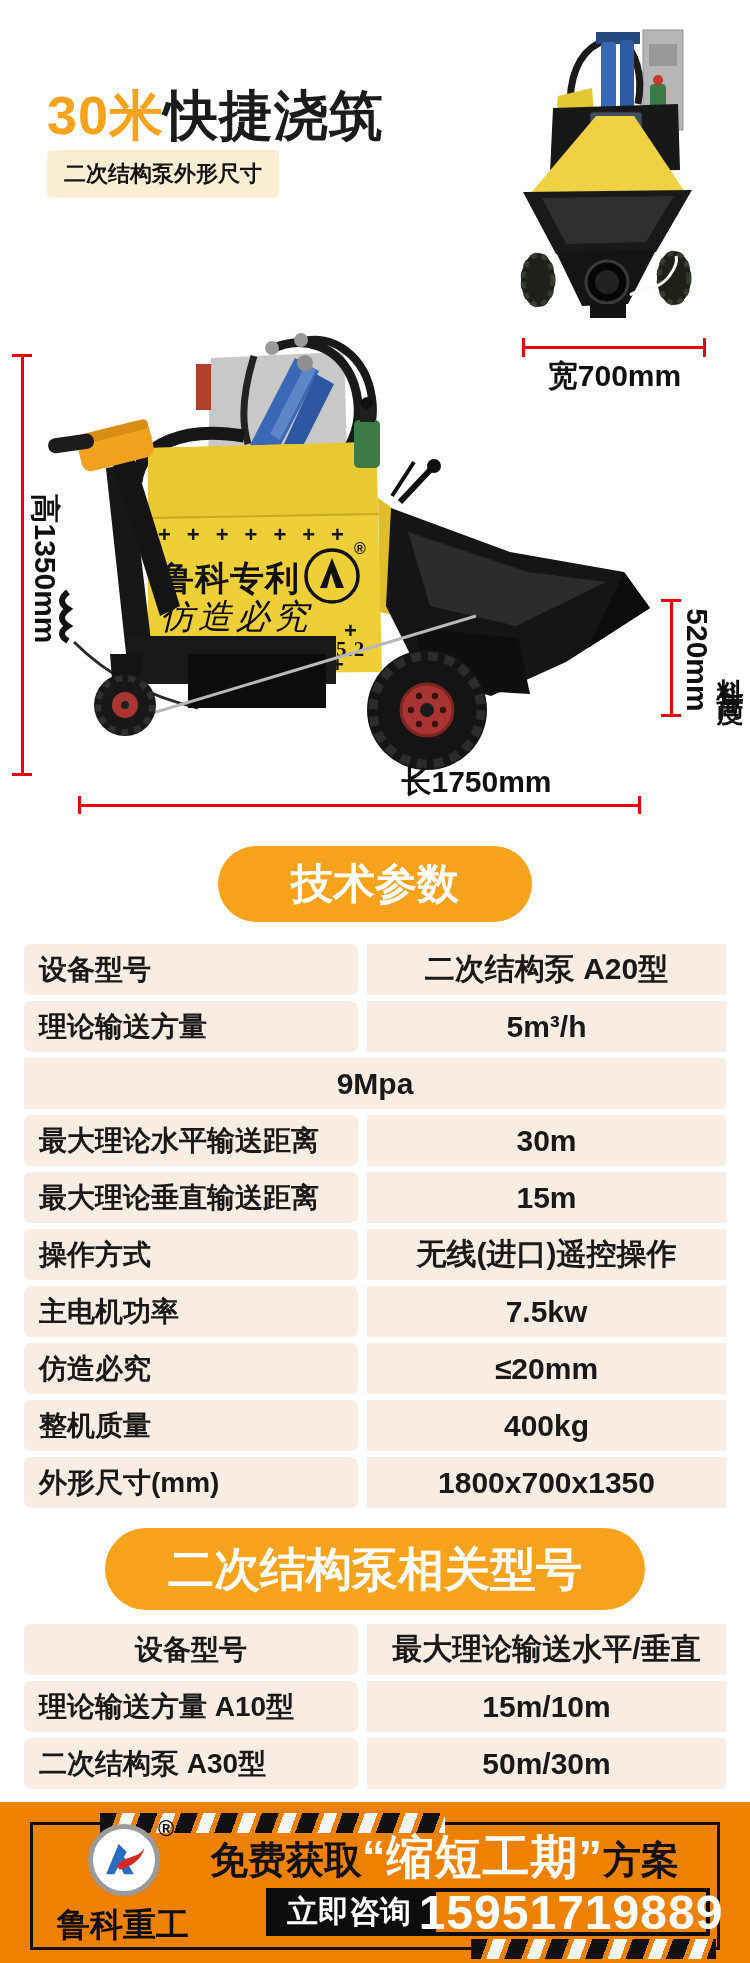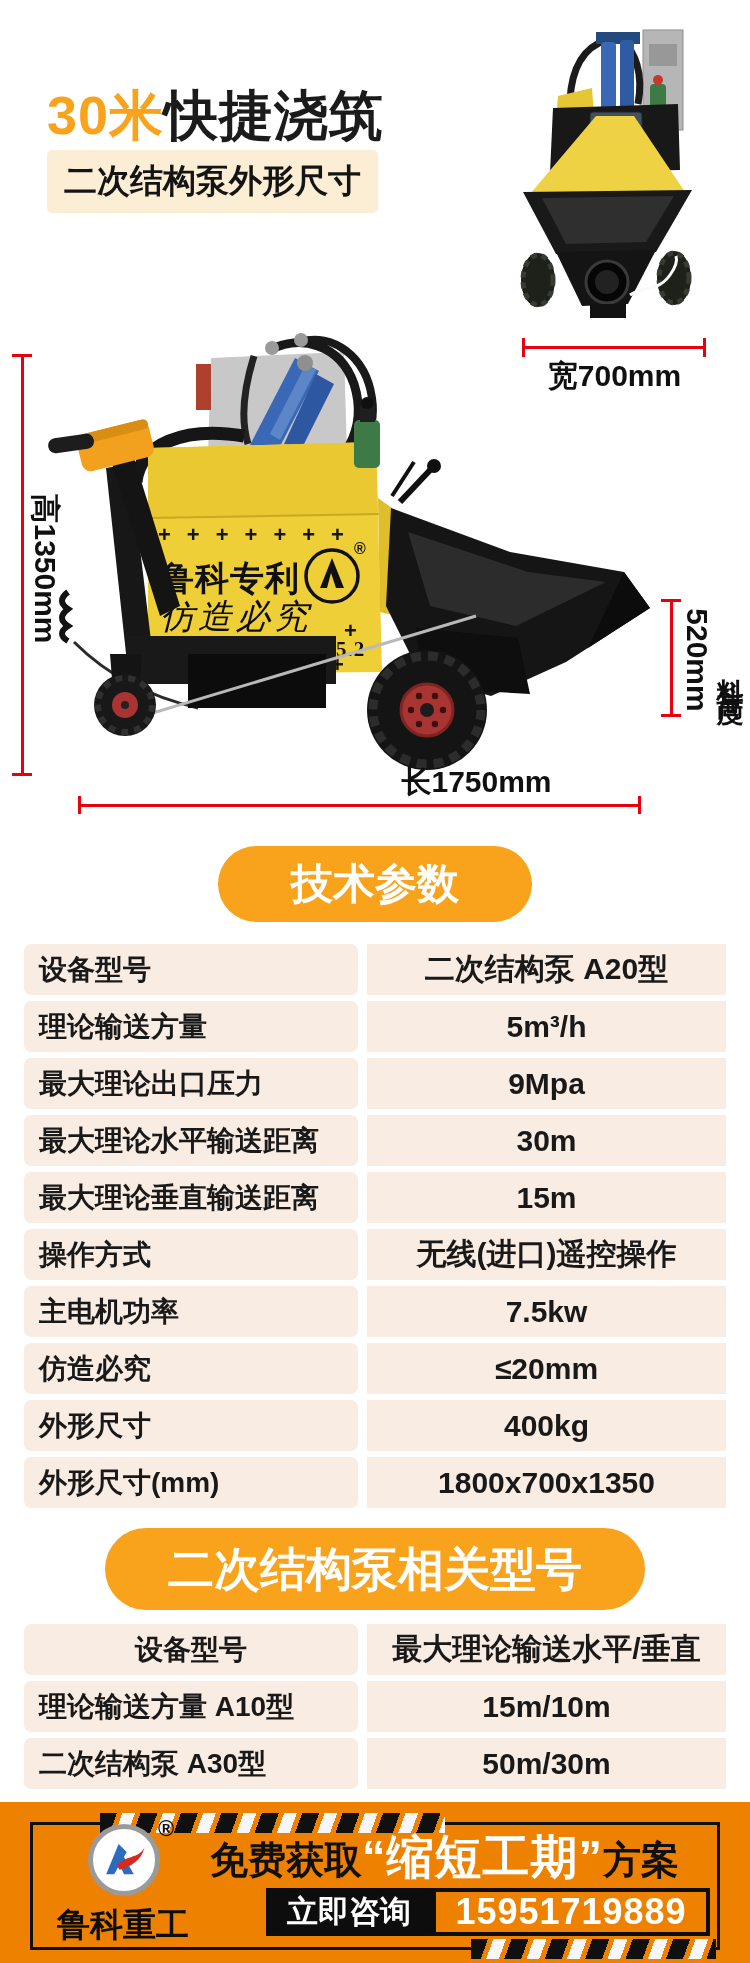--- a/index.html
+++ b/index.html
@@ -3,21 +3,21 @@
 <meta charset="utf-8">
 <style>
   html,body{margin:0;padding:0;background:#fff;}
   .page{position:relative;width:750px;height:1963px;background:#ffffff;overflow:hidden;
         font-family:"Liberation Sans","DejaVu Sans",sans-serif;color:#1b1b1b;}
   
   .title{position:absolute;left:47px;top:80px;font-size:54px;font-weight:800;letter-spacing:1px;white-space:nowrap;}
   .t-orange{color:#F9A21B;text-align:center;}
   .t-black{color:#1b1b1b;}
   .badge{position:absolute;left:47px;top:150px;background:#FBEED5;color:#141414;
-         font-size:33px;font-weight:700;padding:9px 17px;border-radius:5px;white-space:nowrap;}
+         font-size:22px;font-weight:700;padding:9px 17px;border-radius:5px;white-space:nowrap;}
   
   .dline{position:absolute;background:#E8000F;}
   .dim-label{position:absolute;color:#101010;font-size:30px;font-weight:600;text-align:center;white-space:nowrap;}
   .rot90{transform:rotate(90deg);}
   .vtext{writing-mode:vertical-rl;text-orientation:upright;letter-spacing:6px;font-size:27px;}
   
   .front-view{position:absolute;left:420px;top:0px;}
   .side-view{position:absolute;left:48px;top:276px;}
   
   .pill{position:absolute;left:50%;transform:translateX(-50%);background:#F9A21B;color:#ffffff;
@@ -47,21 +47,21 @@
   .f-reg{position:absolute;left:158px;top:14px;color:#101010;font-size:22px;font-weight:700;}
   .f-brand{position:absolute;left:38px;top:101px;width:170px;text-align:center;font-size:33px;font-weight:800;
            color:#0d0d0d;font-family:"Liberation Serif","DejaVu Serif",serif;}
   .f-headline{position:absolute;left:210px;top:24px;white-space:nowrap;}
   .hl-black{font-size:38px;font-weight:800;color:#101010;}
   .hl-white{font-size:47px;font-weight:800;color:#ffffff;letter-spacing:1px;}
   .f-cta{position:absolute;left:226px;top:86px;display:flex;height:48px;padding-left:40px;}
   .cta-btn{width:166px;background:#0d0d0d;color:#ffffff;font-size:31px;font-weight:700;
            display:flex;align-items:center;justify-content:center;cursor:pointer;}
   .phone-box{width:278px;background:#EE8100;border:4px solid #0d0d0d;box-sizing:border-box;color:#ffffff;
-             font-size:36px;font-weight:800;display:flex;align-items:center;justify-content:center;
+             font-size:48px;font-weight:800;display:flex;align-items:center;justify-content:center;
              letter-spacing:1px;cursor:pointer;}
 </style>
 </head>
 <body>
 
 <div class="page">
 
   <div class="title">
     <span class="t-orange">30米</span><span class="t-black">快捷浇筑</span>
   </div>
@@ -187,21 +187,20 @@
   <div class="table table1">
     <div class="trow">
       <div class="tl">设备型号</div>
       <div class="tv">二次结构泵 A20型</div>
     </div>
     <div class="trow">
       <div class="tl">理论输送方量</div>
       <div class="tv">5m³/h</div>
     </div>
     <div class="trow">
-      <div class="tl">最大理论出口压力</div>
       <div class="tv">9Mpa</div>
     </div>
     <div class="trow">
       <div class="tl">最大理论水平输送距离</div>
       <div class="tv">30m</div>
     </div>
     <div class="trow">
       <div class="tl">最大理论垂直输送距离</div>
       <div class="tv">15m</div>
     </div>
@@ -211,21 +210,21 @@
     </div>
     <div class="trow">
       <div class="tl">主电机功率</div>
       <div class="tv">7.5kw</div>
     </div>
     <div class="trow">
       <div class="tl">仿造必究</div>
       <div class="tv">≤20mm</div>
     </div>
     <div class="trow">
-      <div class="tl">外形尺寸</div>
+      <div class="tl">整机质量</div>
       <div class="tv">400kg</div>
     </div>
     <div class="trow">
       <div class="tl">外形尺寸(mm)</div>
       <div class="tv">1800x700x1350</div>
     </div>
   </div>
 
   <div class="pill pill2">二次结构泵相关型号</div>
 

